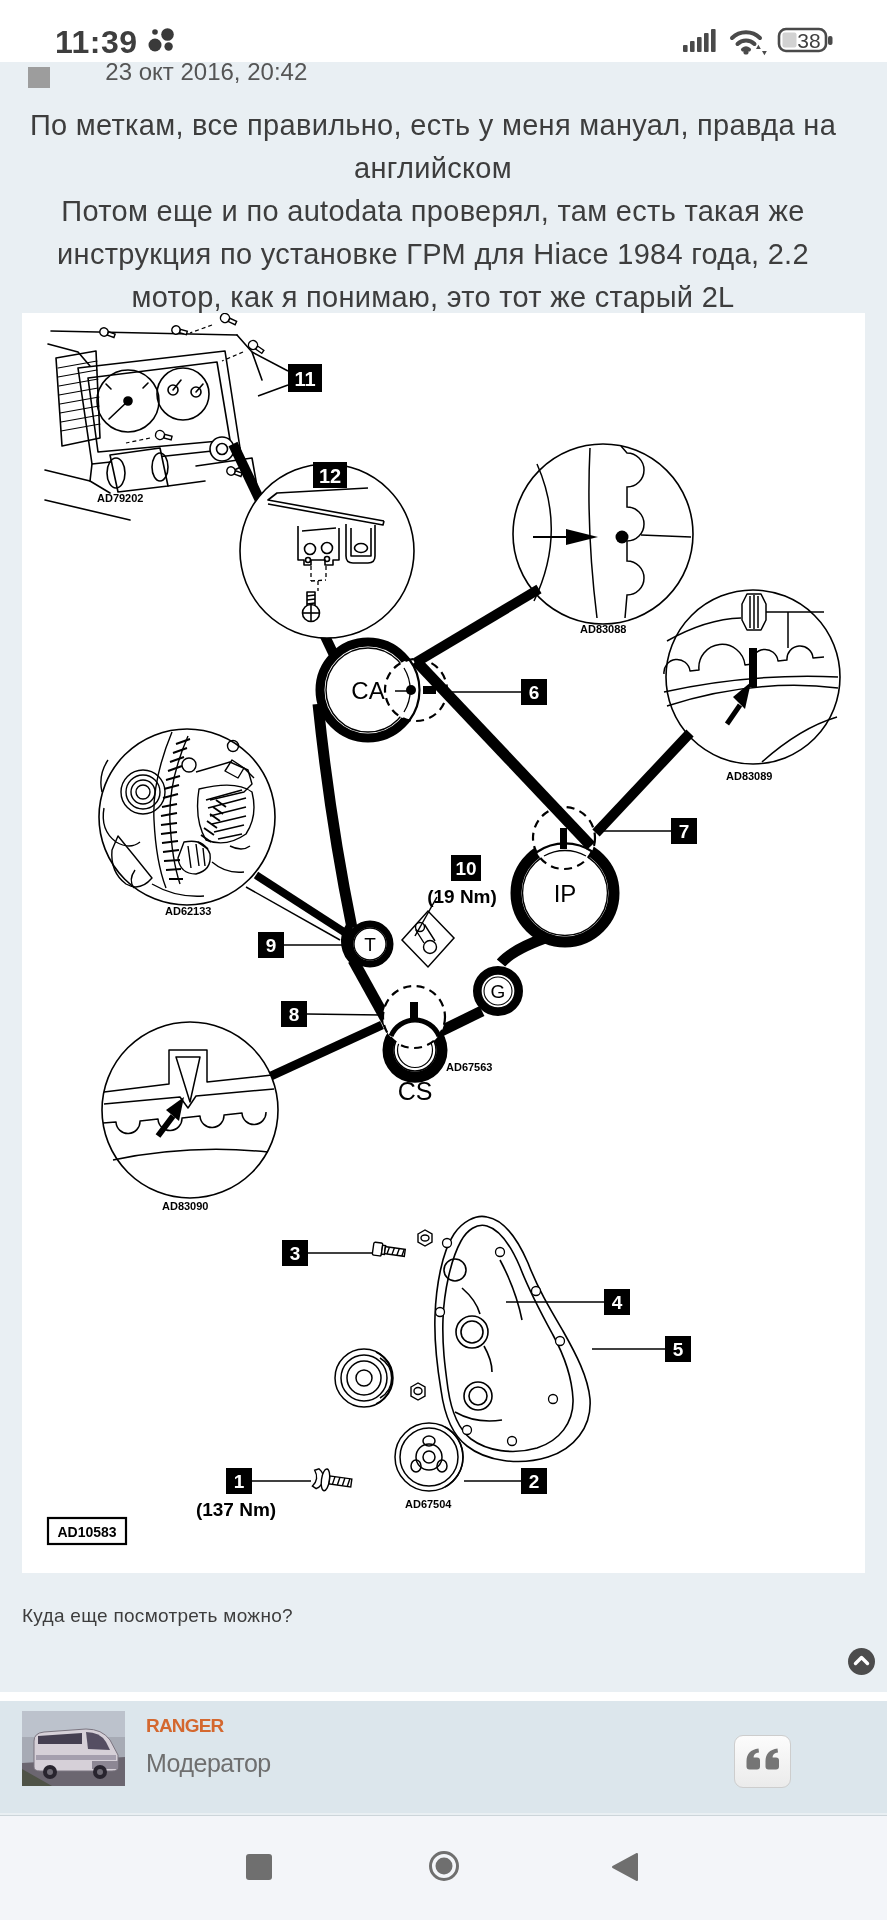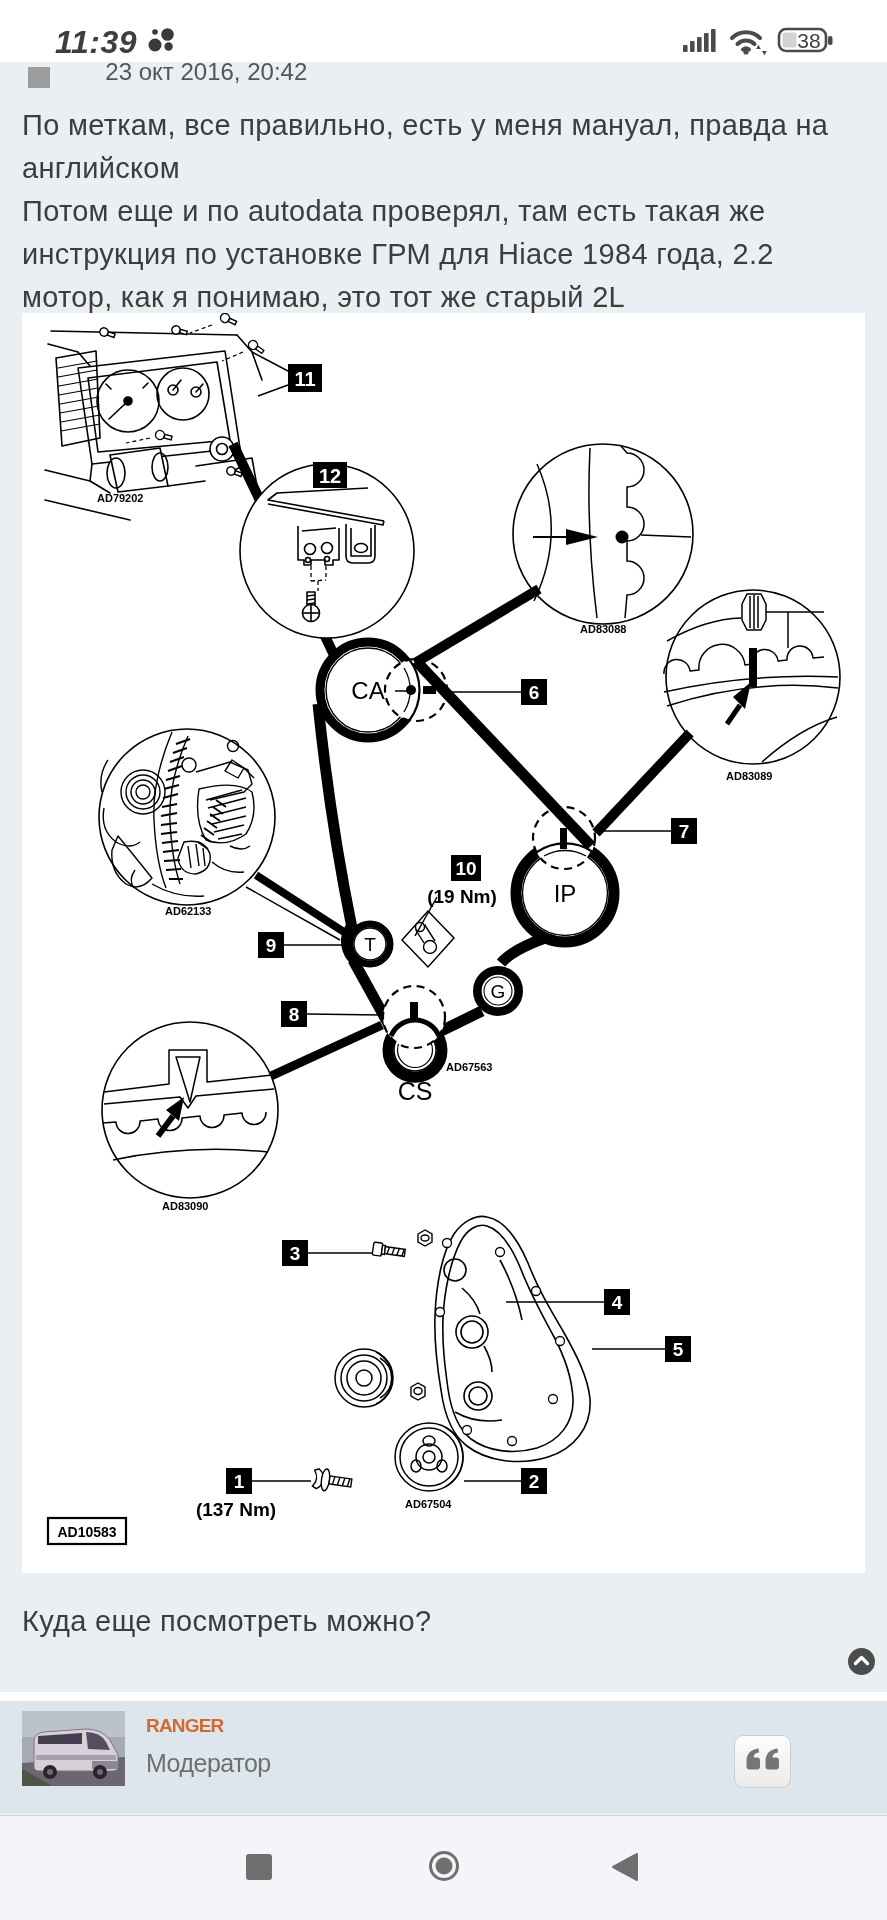--- a/index.html
+++ b/index.html
@@ -1,24 +1,24 @@
 <!DOCTYPE html>
 <html><head>
 <meta charset="utf-8">
 <style>
 html,body{margin:0;padding:0;}
 body{width:887px;height:1920px;background:#e9eff3;font-family:"Liberation Sans",sans-serif;position:relative;overflow:hidden;}
 .abs{position:absolute;}
 #statusbar{top:0;left:0;width:887px;height:62px;background:#ffffff;z-index:20;}
-#time{left:55px;top:24px;font-size:32px;letter-spacing:-1.5px;font-weight:bold;color:#3e3e3e;letter-spacing:0.5px;z-index:21;font-style:italic;}
+#time{left:55px;top:24px;font-size:32px;letter-spacing:-1.5px;font-weight:bold;color:#3e3e3e;letter-spacing:0.5px;z-index:21;}
 #daterow{top:57px;left:28px;z-index:5;color:#555555;font-size:24px;line-height:30px;padding-left:44px;}
 #datesq{left:28px;top:67px;width:22px;height:21px;background:#9d9d9d;z-index:6;}
-#para{left:22px;top:104px;width:822px;font-size:29px;line-height:43px;color:#3d3d3d;letter-spacing:0.3px;z-index:5;}
+#para{left:22px;top:104px;width:822px;font-size:29px;line-height:43px;color:#3d3d3d;letter-spacing:0.3px;z-index:5;text-align:center;}
 #whitebox{left:22px;top:313px;width:843px;height:1260px;background:#ffffff;z-index:5;}
-#kuda{left:22px;top:1605px;font-size:29px;color:#3d3d3d;letter-spacing:0.3px;z-index:5;text-align:right;}
+#kuda{left:22px;top:1605px;font-size:19px;color:#3d3d3d;letter-spacing:0.3px;z-index:5;text-align:right;}
 #topbtn{left:848px;top:1648px;width:27px;height:27px;border-radius:50%;background:#4c4c4c;z-index:6;}
 #userpanel{left:0;top:1701px;width:887px;height:112px;background:#dce6ec;z-index:5;}
 #whitediv{left:0;top:1692px;width:887px;height:9px;background:#ffffff;z-index:5;}
 #uname{left:146px;top:1715px;font-size:19px;font-weight:bold;color:#d4682f;letter-spacing:-0.8px;z-index:6;}
 #urole{left:146px;top:1742px;font-size:25px;color:#6f6f6f;letter-spacing:-0.5px;z-index:6;margin-top:7px;}
 #avatar{left:22px;top:1711px;width:103px;height:75px;z-index:6;}
 #quotebtn{left:734px;top:1735px;width:57px;height:53px;border-radius:9px;background:linear-gradient(#fcfcfc,#ebebeb);border:1px solid #cdcdcd;box-sizing:border-box;z-index:6;}
 #navbar{left:0;top:1815px;width:887px;height:105px;background:#f3f5f9;border-top:1px solid #ccd5da;box-sizing:border-box;z-index:5;}
 #navsq{left:246px;top:1854px;width:26px;height:26px;background:#6f6f6f;border-radius:3px;z-index:6;}
 </style>

